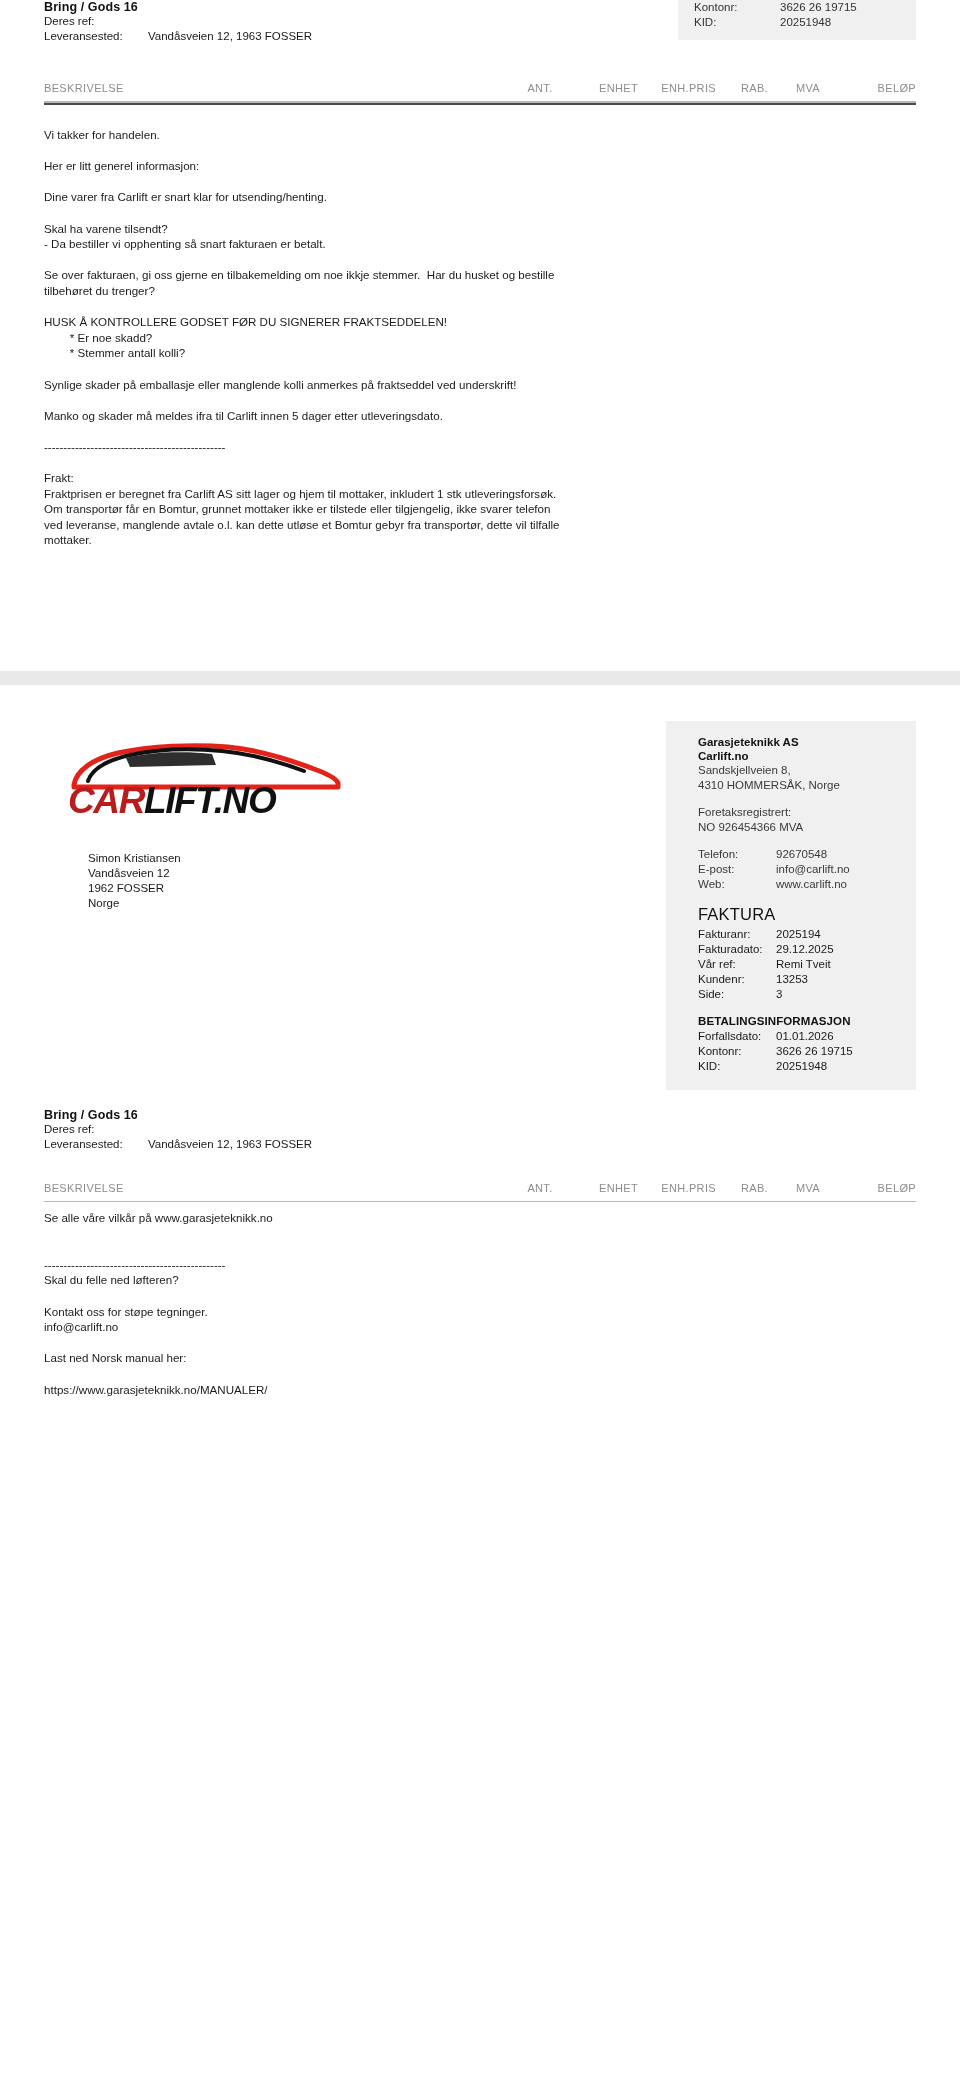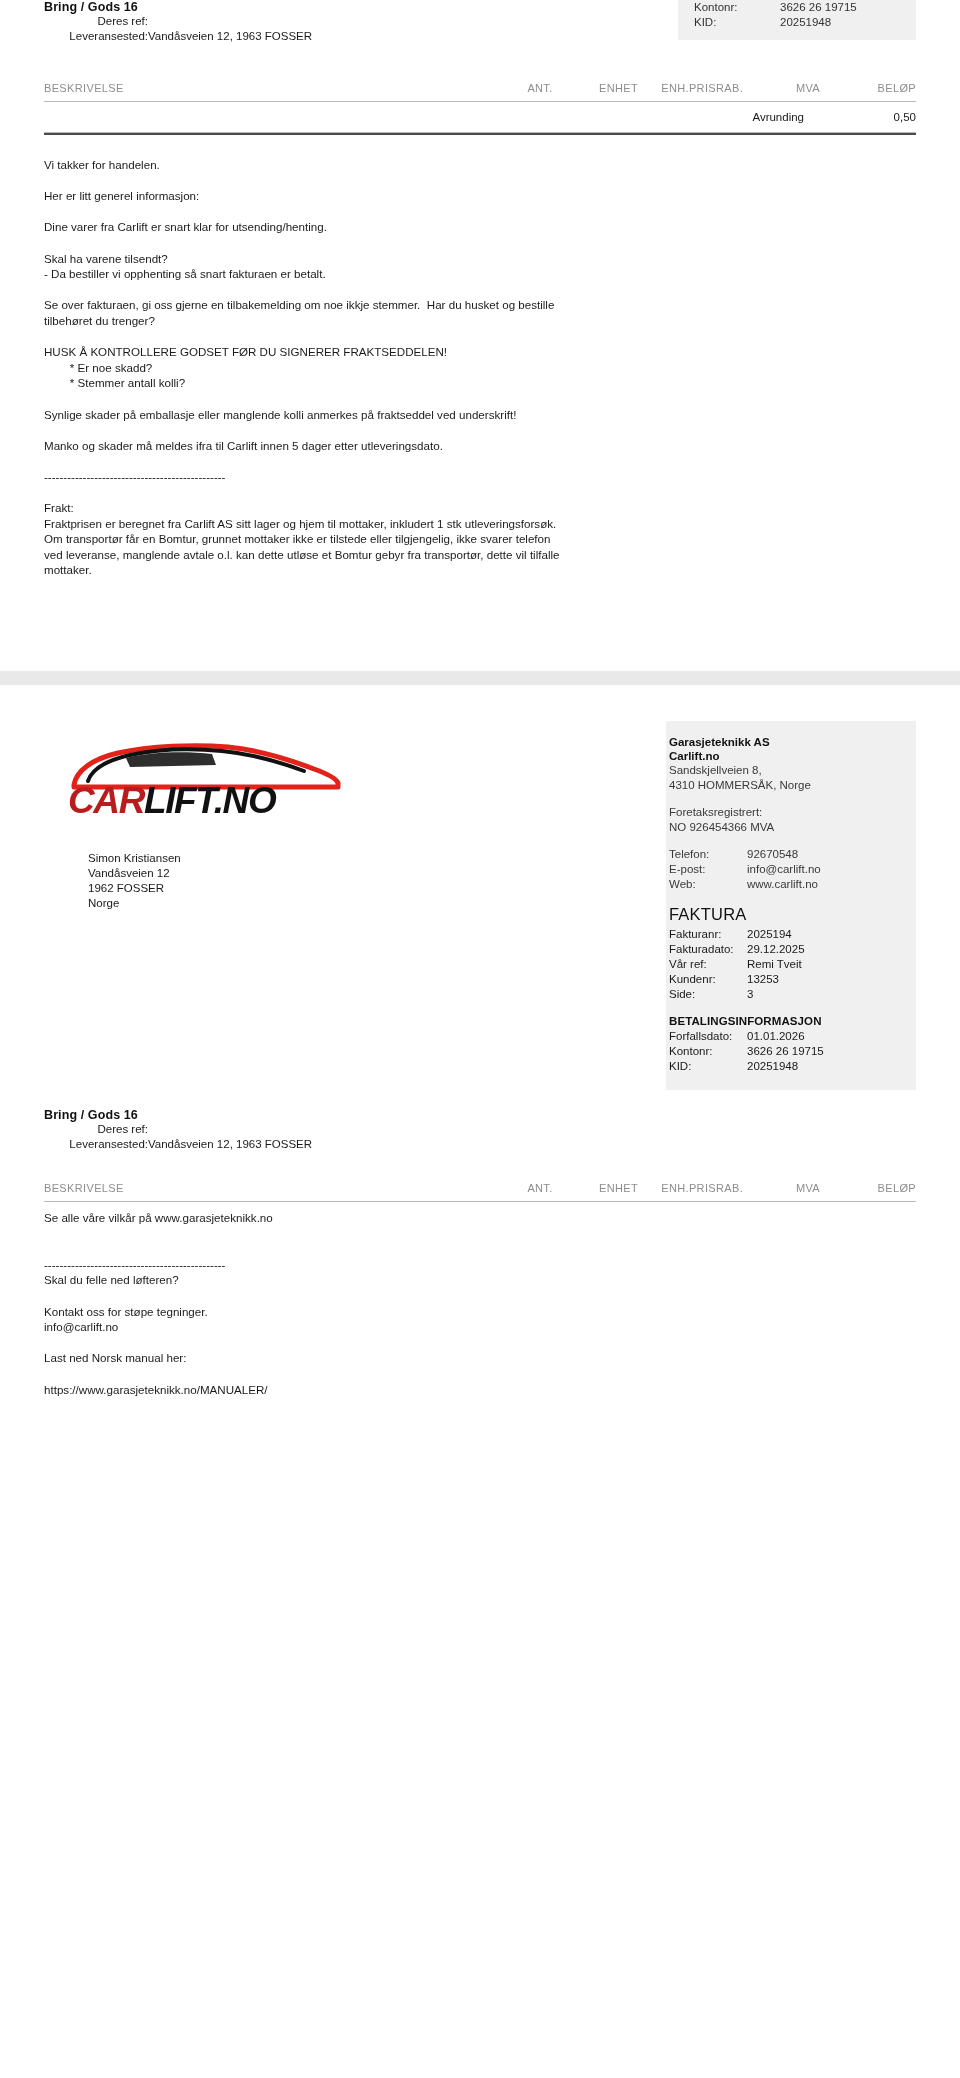--- a/index.html
+++ b/index.html
@@ -31,21 +31,21 @@
 
   .inner { padding: 0 44px; position: relative; }
 
   
   .ref-block { padding-top: 0px; }
   .ref-title {
     font-size: 12.5px; font-weight: bold; color: #111;
     line-height: 14px; letter-spacing: .1px;
   }
   .ref-row { display: flex; font-size: 11.5px; color: #1a1a1a; line-height: 15px; }
-  .ref-label { width: 104px; flex: none; text-align: right; }
+  .ref-label { width: 104px; flex: none; }
   .ref-value { }
 
   
   .pay-panel-clip {
     position: absolute; right: 44px; top: 0;
     width: 238px; background: #f0f0f0;
     padding: 0 16px 10px 16px;
   }
   .pay-line { display: flex; font-size: 11.5px; color: #333; line-height: 15px; }
   .pay-line .k { width: 86px; flex: none; }
@@ -53,21 +53,21 @@
   
   .tbl-head {
     display: flex; align-items: flex-end;
     color: #8d8d8d; font-size: 11px; letter-spacing: .35px;
     padding-bottom: 7px;
   }
   .c-desc  { flex: 1 1 auto; text-align: left; }
   .c-ant   { width: 64px;  text-align: center; }
   .c-enhet { width: 66px;  text-align: right; }
   .c-pris  { width: 78px;  text-align: right; }
-  .c-rab   { width: 52px;  text-align: left; }
+  .c-rab   { width: 52px;  text-align: right; }
   .c-mva   { width: 52px;  text-align: right; }
   .c-belop { width: 96px;  text-align: right; }
 
   .rule-thin { border-top: 1px solid #b9b9b9; }
   .rule-thick{ border-top: 2px solid #4a4a4a; }
 
   
   .tot-row {
     display: flex; align-items: center;
     font-size: 11.5px; color: #1a1a1a; height: 30px;
@@ -91,21 +91,21 @@
     white-space: pre-wrap; padding-top: 22px; max-width: 640px;
   }
   .body-text-2 {
     font-size: 11.6px; color: #1b1b1b; line-height: 15.6px;
     white-space: pre-wrap; padding-top: 8px; max-width: 640px;
   }
 
   
   .p2-top { display: flex; padding-top: 36px; }
   .p2-left { width: 382px; flex: none; position: relative; }
-  .p2-right { width: 250px; flex: none; background: #f0f0f0; padding: 14px 16px 16px 3px; }
+  .p2-right { width: 250px; flex: none; background: #f0f0f0; padding: 14px 16px 16px 32px; }
 
   
   .logo-wrap { padding: 20px 0 0 22px; width: 290px; }
   .logo { position: relative; width: 276px; height: 86px; }
   .logo svg { display: block; }
   .logo-text {
     position: absolute; left: 2px; top: 40px;
     font-family: "Liberation Sans", sans-serif;
     font-size: 37px; font-weight: bold; font-style: italic;
     letter-spacing: -1.4px; line-height: 40px;
@@ -176,25 +176,20 @@
         <span class="c-desc">BESKRIVELSE</span>
         <span class="c-ant">ANT.</span>
         <span class="c-enhet">ENHET</span>
         <span class="c-pris">ENH.PRIS</span>
         <span class="c-rab">RAB.</span>
         <span class="c-mva">MVA</span>
         <span class="c-belop">BELØP</span>
       </div>
       <div class="rule-thin"></div>
 
-      <div class="tot-row">
-        <span class="spacer"></span>
-        <span class="tot-label">Avrunding</span>
-        <span class="tot-val">0,50</span>
-      </div>
 
       <div class="rule-thin"></div>
 
 
       <div class="rule-thick"></div>
 
       <div class="body-text">Vi takker for handelen.
 
 Her er litt generel informasjon:
 

